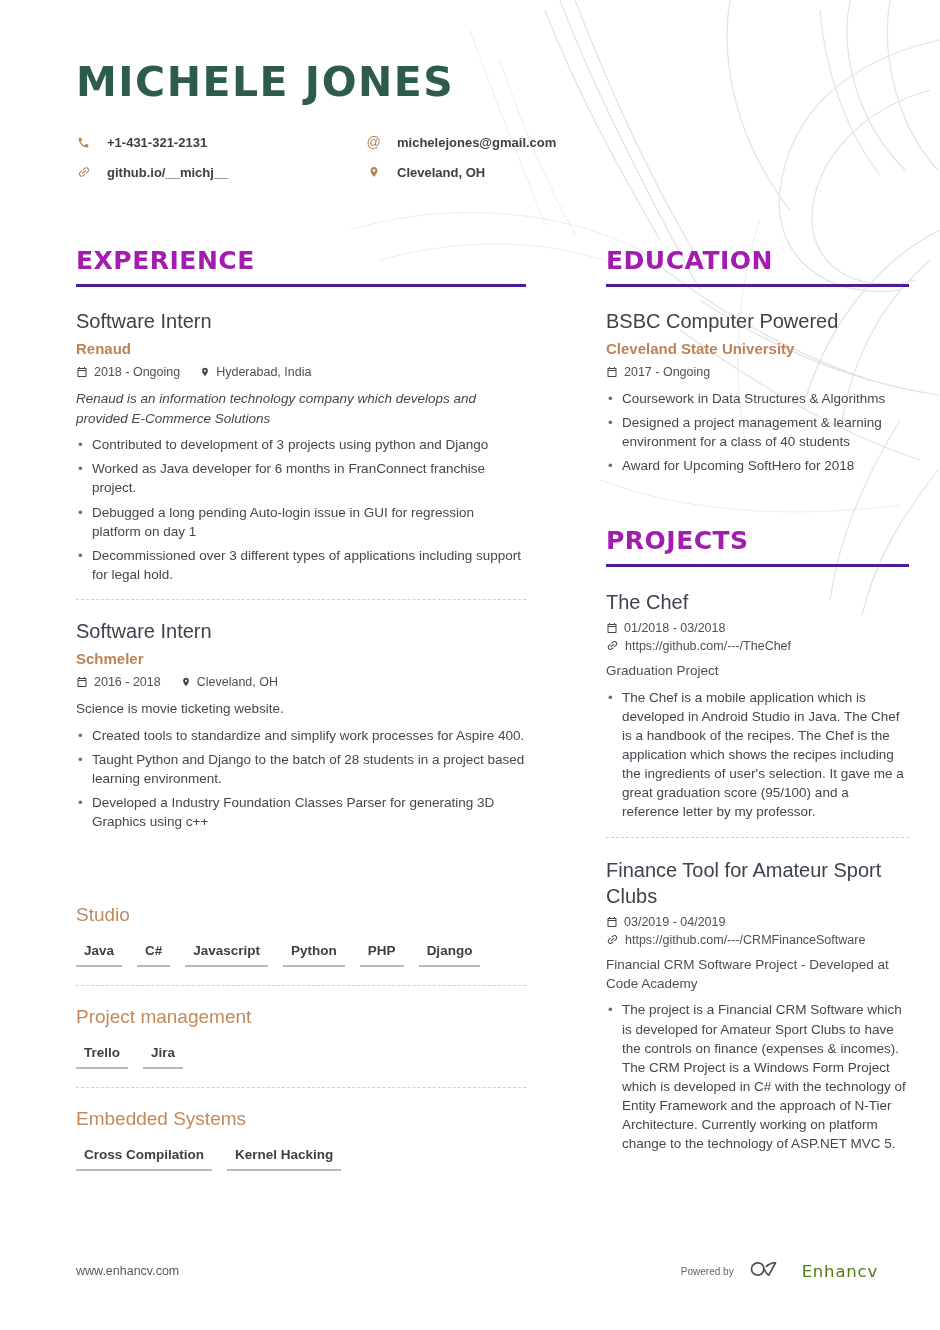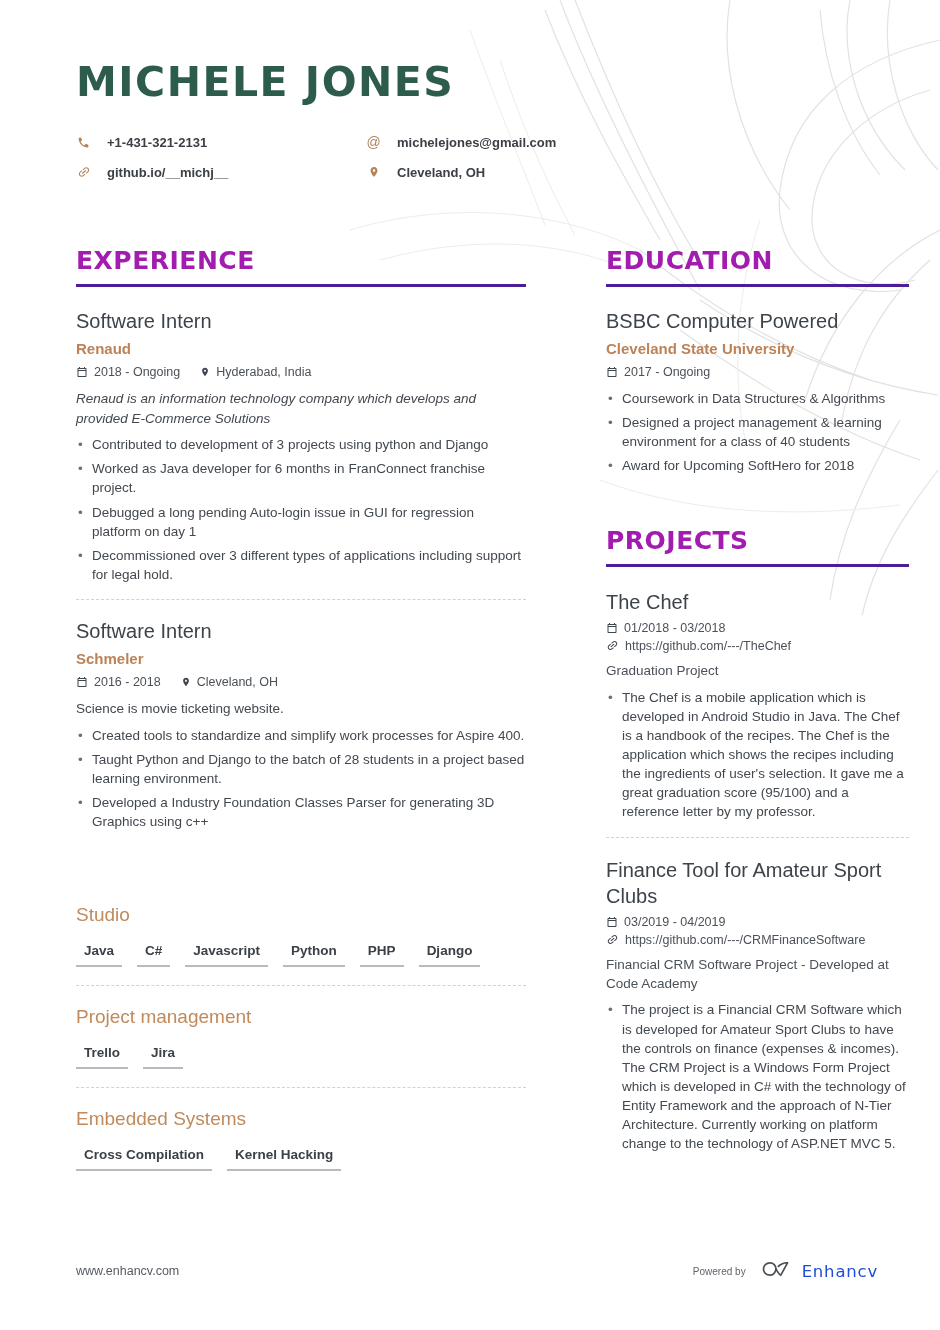--- a/index.html
+++ b/index.html
@@ -62,21 +62,21 @@
   .proj-name { font-size:20px; color:#3d434b; font-weight:500; margin:0 0 6px; line-height:1.3; }
   .proj-sub { font-size:13.5px; color:#4b5158; margin:6px 0 7px; line-height:1.4; }
   .url-text { font-size:12.5px; color:#4b5158; text-decoration:none; }
 
   
   .footer { position:absolute; left:76px; right:62px; top:1260px; display:flex; justify-content:space-between; align-items:center; }
   .site { font-size:12.5px; color:#565b61; text-decoration:none; }
   .powered { display:flex; align-items:center; gap:13px; }
   .powered-label { font-size:10px; color:#60656c; }
   .brand-wrap { display:flex; align-items:center; gap:9px; text-decoration:none; }
-  .brand-name { font-family:"DejaVu Sans", sans-serif; font-size:16.5px; color:#1d4ed8; letter-spacing:0.8px; }
+  .brand-name { font-family:"DejaVu Sans", sans-serif; font-size:16.5px; color:#4d7c0f; letter-spacing:0.8px;margin-left:12px; }
 </style>
 </head>
 <body>
 
 <svg class="scribbles" width="940" height="620" viewBox="0 0 940 620">
   <g fill="none" stroke="#e2e2e2" stroke-width="1.2">
     <path d="M560 0 C 590 80, 640 180, 700 290"></path>
     <path d="M575 0 C 610 90, 655 190, 705 270"></path>
     <path d="M545 10 C 580 100, 620 170, 660 240"></path>
     <path d="M730 0 C 720 60, 735 140, 790 210"></path>

